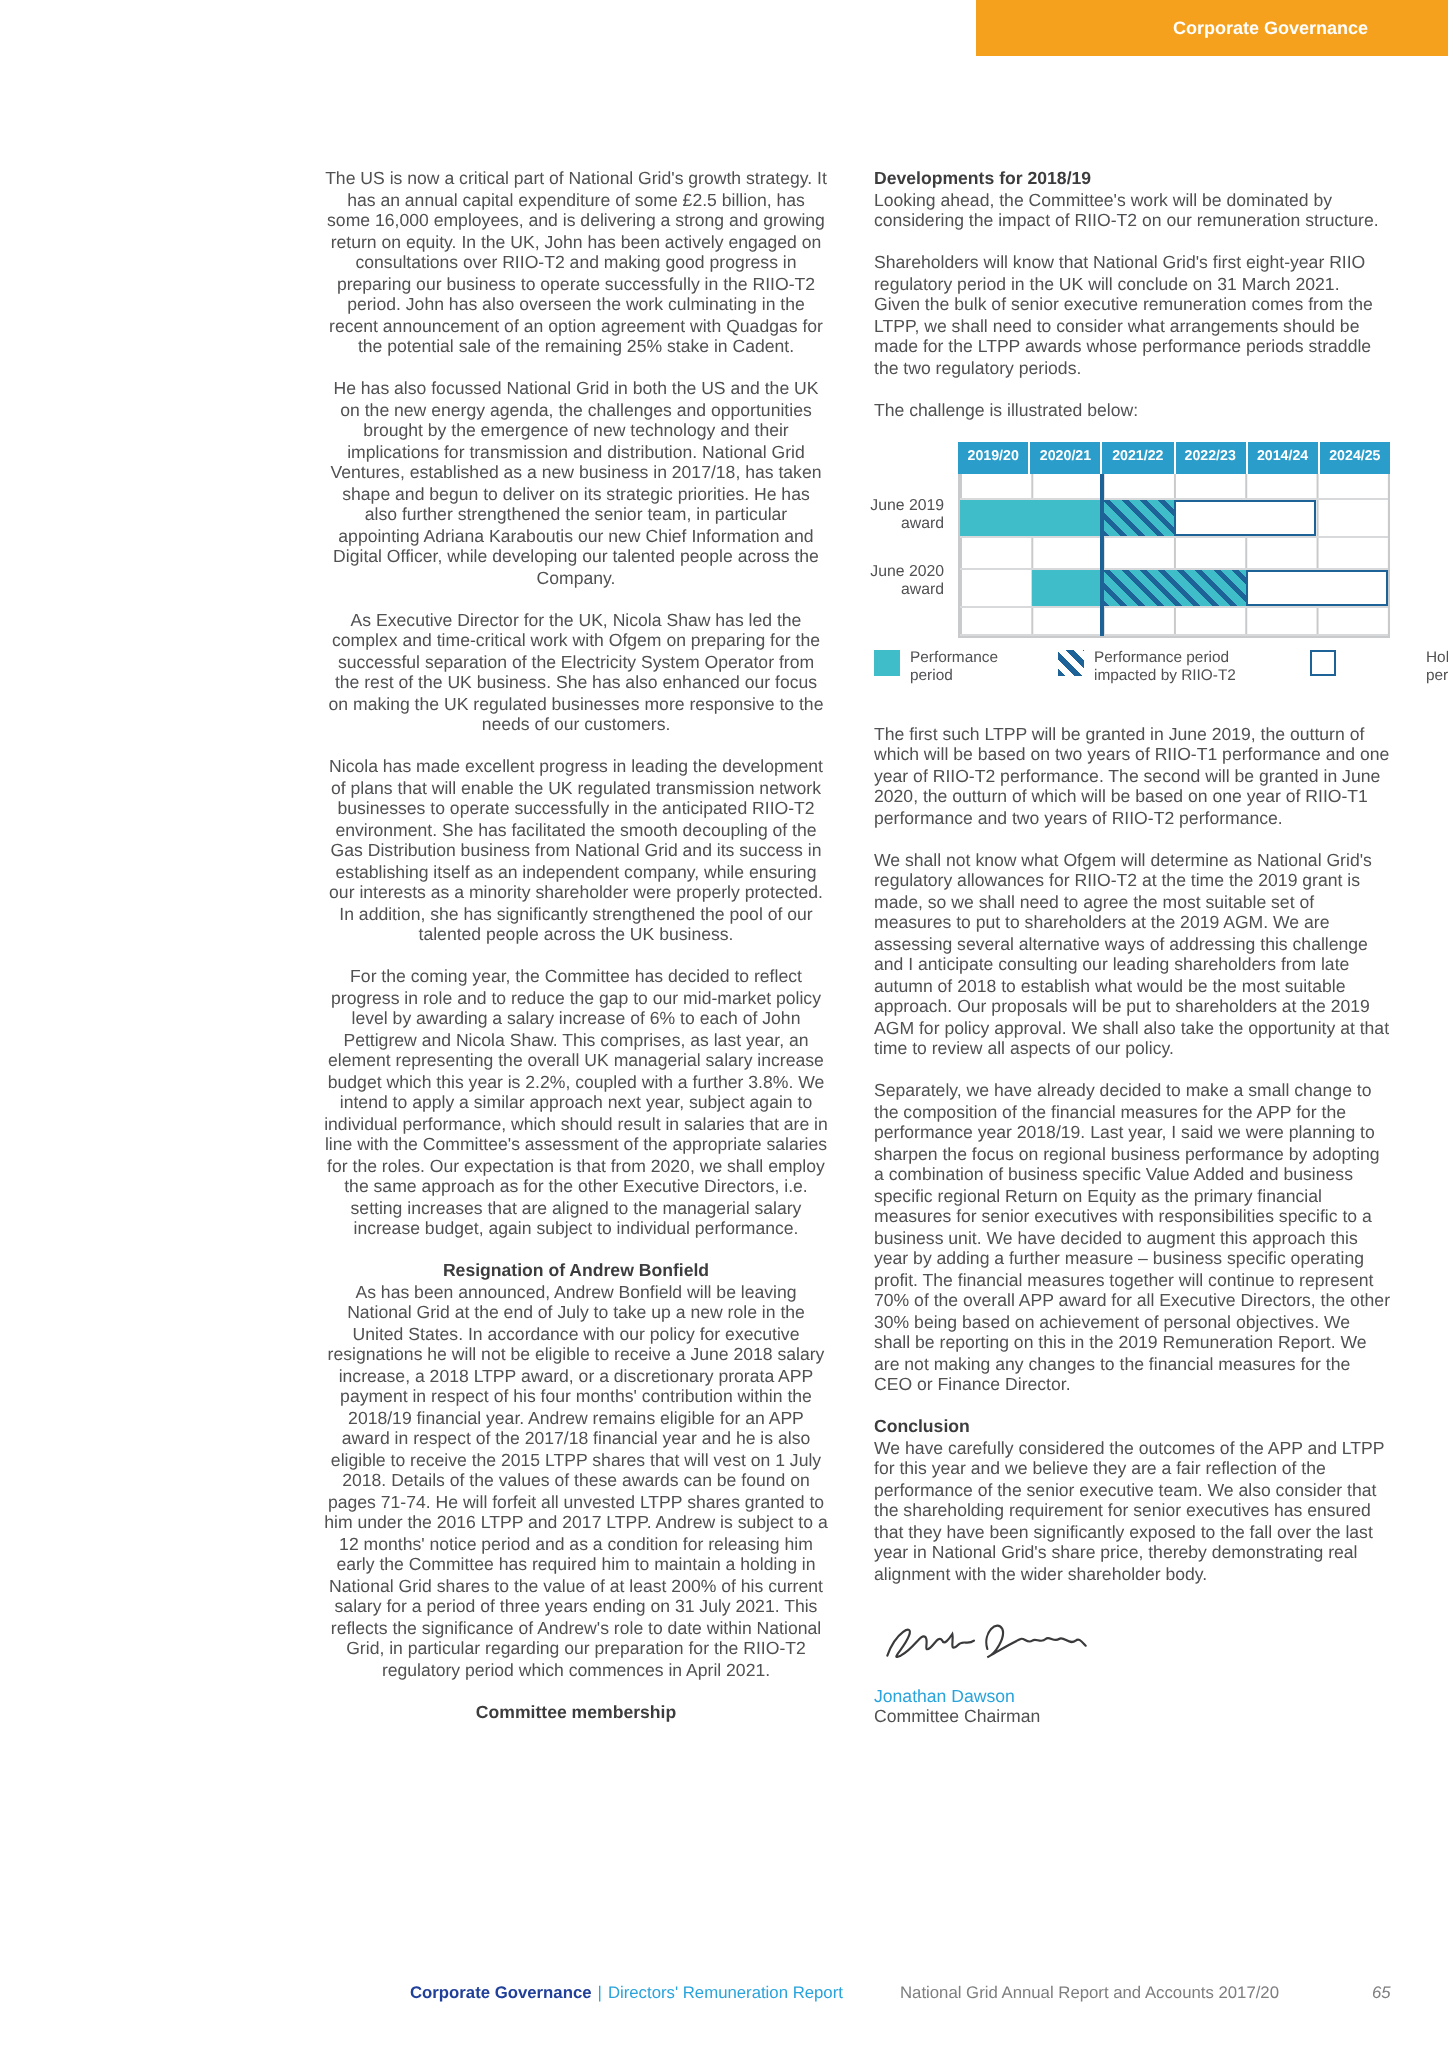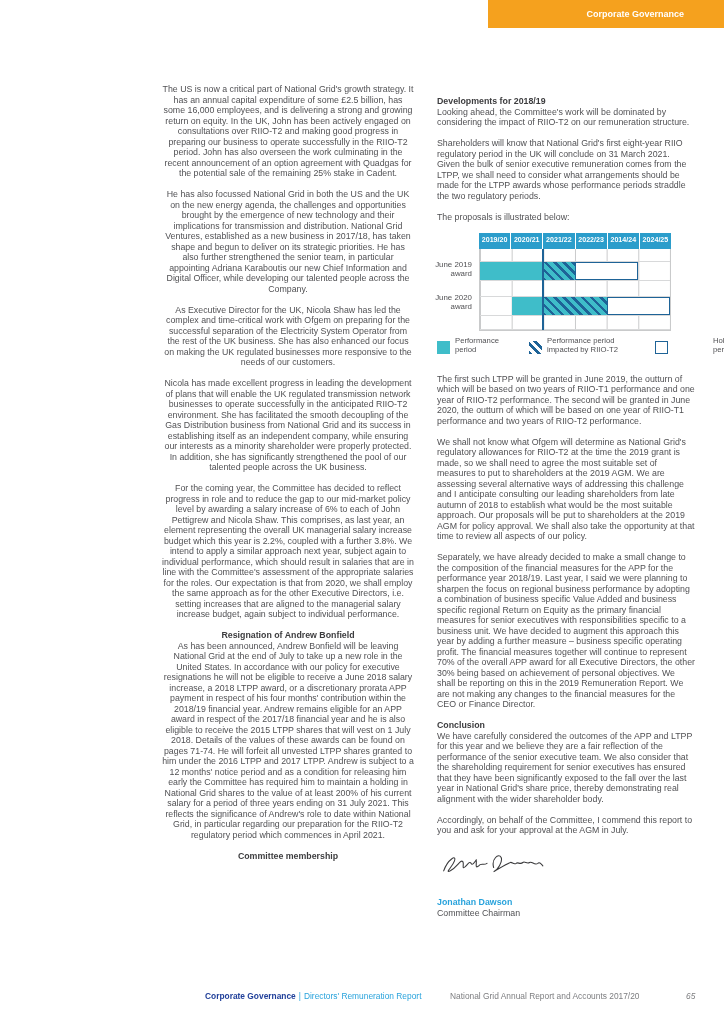--- a/index.html
+++ b/index.html
@@ -9,58 +9,58 @@
   
   .tab{position:absolute;left:488px;top:0;width:236px;height:28px;background:#F5A11E;
        display:flex;align-items:center;justify-content:flex-end;padding-right:40px;box-sizing:border-box;}
   .tab span{color:#ffffff;font-size:9px;font-weight:bold;}
 
   
   .col{position:absolute;font-size:8.8px;line-height:10.5px;}
   .col p{margin:0 0 10.5px;}
   .col h3{margin:0;font-size:8.8px;line-height:10.5px;font-weight:bold;color:#3D3D3F;}
   .col-left{left:162px;top:84px;width:252px;text-align:center;}
-  .col-right{left:437px;top:96px;width:258px;}
+  .col-right{left:437px;top:84px;width:258px;}
 
   
   .chart{position:relative;height:95px;margin:2px 0 0;}
   .ct-labels{position:absolute;left:0;top:0;width:38px;height:95px;}
   .ct-rowlabel{position:absolute;right:3px;width:38px;text-align:right;
                font-size:7.9px;line-height:9.3px;color:#515154;}
-  .ct-table{position:absolute;left:42px;top:0;width:192px;}
+  .ct-table{position:absolute;left:42px;top:0;width:216px;}
   .ct-header{display:flex;height:16px;gap:1px;}
   .ct-hcell{flex:1;background:#2B9DCB;color:#ffffff;font-size:7.1px;font-weight:bold;
             display:flex;align-items:center;justify-content:center;}
   .ct-body{position:relative;border:1px solid #C9CACB;border-top:none;box-sizing:border-box;
            background-image:linear-gradient(to right,#C9CACB 1px,transparent 1px);
            background-size:16.6667% 100%;}
   .ct-strip{position:relative;border-bottom:1px solid #D8D9DA;}
   .ct-strip:last-child{border-bottom:none;}
   .seg{position:absolute;top:0;bottom:0;}
   .seg-perf{background:#3FBDC9;}
   .seg-hatch{background-color:#3FBDC9;
              background-image:repeating-linear-gradient(45deg,#1E6397 0,#1E6397 2.5px,transparent 2.5px,transparent 6.5px);}
   .seg-hold{background:#ffffff;border:1.5px solid #1E6397;box-sizing:border-box;}
   .ct-divider{position:absolute;top:0;bottom:0;width:2px;margin-left:-1px;background:#1E6397;}
 
   .legend{display:flex;gap:16px;margin:8px 0 20px;}
-  .legend-item{display:flex;gap:5px;align-items:flex-end;}
+  .legend-item{display:flex;gap:5px;align-items:flex-start;}
   .swatch{width:13px;height:13px;flex:none;margin-top:1px;}
   .swatch-performance{background:#3FBDC9;}
   .swatch-impacted{background:#ffffff;
       background-image:repeating-linear-gradient(45deg,#1E6397 0,#1E6397 2.5px,transparent 2.5px,transparent 6px);}
   .swatch-holding{background:#ffffff;border:1.5px solid #1E6397;box-sizing:border-box;}
   .legend-label{font-size:7.7px;line-height:9.2px;color:#515154;}
   .legend-item:nth-child(1) .legend-label{width:58px;}
   .legend-item:nth-child(2) .legend-label{width:92px;}
   .legend-item:nth-child(3) .legend-label{width:40px;margin-left:40px;}
 
   
   .signature{display:block;width:125px;height:38px;margin:6px 0 2px;}
-  .sig-name{color:#29A3DC;font-weight:bold;font-size:8.8px;line-height:10.5px;margin-top:13px;}
+  .sig-name{color:#29A3DC;font-weight:normal;font-size:8.8px;line-height:10.5px;margin-top:2px;}
   .sig-title{font-size:8.8px;line-height:10.5px;color:#515154;}
 
   
   .footer{position:absolute;left:0;top:991px;width:724px;font-size:8.4px;}
   .f-left{position:absolute;left:205px;top:0;white-space:nowrap;}
   .f-left b{color:#21409A;}
   .f-sep{color:#29A3DC;margin:0 3px;}
   .f-sub{color:#29A3DC;}
   .f-mid{position:absolute;left:450px;top:0;color:#7D7E80;white-space:nowrap;}
   .f-page{position:absolute;left:686px;top:0;color:#7D7E80;font-style:italic;}
@@ -82,21 +82,21 @@
     <p>For the coming year, the Committee has decided to reflect progress in role and to reduce the gap to our mid-market policy level by awarding a salary increase of 6% to each of John Pettigrew and Nicola Shaw. This comprises, as last year, an element representing the overall UK managerial salary increase budget which this year is 2.2%, coupled with a further 3.8%. We intend to apply a similar approach next year, subject again to individual performance, which should result in salaries that are in line with the Committee's assessment of the appropriate salaries for the roles. Our expectation is that from 2020, we shall employ the same approach as for the other Executive Directors, i.e. setting increases that are aligned to the managerial salary increase budget, again subject to individual performance.</p>
     <h3>Resignation of Andrew Bonfield</h3>
     <p>As has been announced, Andrew Bonfield will be leaving National Grid at the end of July to take up a new role in the United States. In accordance with our policy for executive resignations he will not be eligible to receive a June 2018 salary increase, a 2018 LTPP award, or a discretionary prorata APP payment in respect of his four months' contribution within the 2018/19 financial year. Andrew remains eligible for an APP award in respect of the 2017/18 financial year and he is also eligible to receive the 2015 LTPP shares that will vest on 1 July 2018. Details of the values of these awards can be found on pages 71-74. He will forfeit all unvested LTPP shares granted to him under the 2016 LTPP and 2017 LTPP. Andrew is subject to a 12 months' notice period and as a condition for releasing him early the Committee has required him to maintain a holding in National Grid shares to the value of at least 200% of his current salary for a period of three years ending on 31 July 2021. This reflects the significance of Andrew's role to date within National Grid, in particular regarding our preparation for the RIIO-T2 regulatory period which commences in April 2021.</p>
     <h3>Committee membership</h3>
   </div>
 
   <div class="col col-right">
     <h3>Developments for 2018/19</h3>
     <p>Looking ahead, the Committee's work will be dominated by considering the impact of RIIO-T2 on our remuneration structure.</p>
     <p>Shareholders will know that National Grid's first eight-year RIIO regulatory period in the UK will conclude on 31 March 2021. Given the bulk of senior executive remuneration comes from the LTPP, we shall need to consider what arrangements should be made for the LTPP awards whose performance periods straddle the two regulatory periods.</p>
-    <p class="chart-intro">The proposals is illustrated below:</p>
+    <p class="chart-intro">The challenge is illustrated below:</p>
 
     <div class="chart">
       <div class="ct-labels" id="chart-row-labels">
           <div class="ct-rowlabel" style="top: 27px;">June 2019 award</div>
           <div class="ct-rowlabel" style="top: 60px;">June 2020 award</div>
         </div>
       <div class="ct-table">
         <div class="ct-header" id="chart-header">
             <div class="ct-hcell">2019/20</div>
             <div class="ct-hcell">2020/21</div>
@@ -136,21 +136,20 @@
           <span class="swatch swatch-holding"></span>
           <span class="legend-label">Holding period</span>
         </div>
       </div>
 
     <p>The first such LTPP will be granted in June 2019, the outturn of which will be based on two years of RIIO-T1 performance and one year of RIIO-T2 performance. The second will be granted in June 2020, the outturn of which will be based on one year of RIIO-T1 performance and two years of RIIO-T2 performance.</p>
     <p>We shall not know what Ofgem will determine as National Grid's regulatory allowances for RIIO-T2 at the time the 2019 grant is made, so we shall need to agree the most suitable set of measures to put to shareholders at the 2019 AGM. We are assessing several alternative ways of addressing this challenge and I anticipate consulting our leading shareholders from late autumn of 2018 to establish what would be the most suitable approach. Our proposals will be put to shareholders at the 2019 AGM for policy approval. We shall also take the opportunity at that time to review all aspects of our policy.</p>
     <p>Separately, we have already decided to make a small change to the composition of the financial measures for the APP for the performance year 2018/19. Last year, I said we were planning to sharpen the focus on regional business performance by adopting a combination of business specific Value Added and business specific regional Return on Equity as the primary financial measures for senior executives with responsibilities specific to a business unit. We have decided to augment this approach this year by adding a further measure – business specific operating profit. The financial measures together will continue to represent 70% of the overall APP award for all Executive Directors, the other 30% being based on achievement of personal objectives. We shall be reporting on this in the 2019 Remuneration Report. We are not making any changes to the financial measures for the CEO or Finance Director.</p>
     <h3>Conclusion</h3>
     <p>We have carefully considered the outcomes of the APP and LTPP for this year and we believe they are a fair reflection of the performance of the senior executive team. We also consider that the shareholding requirement for senior executives has ensured that they have been significantly exposed to the fall over the last year in National Grid's share price, thereby demonstrating real alignment with the wider shareholder body.</p>
-    <p>Accordingly, on behalf of the Committee, I commend this report to you and ask for your approval at the AGM in July.</p>
 
     <svg class="signature" viewBox="0 0 150 40">
       <path d="M8 27 C13 13, 24 7, 21 15 C18 23, 9 30, 16 27 C25 22, 28 13, 31 16 C33 19, 29 26, 34 22 C37 19, 39 15, 41 18 C42 21, 45 17, 47 14 C48 18, 45 25, 50 21 C53 17, 56 21, 60 18" fill="none" stroke="#3A3A3C" stroke-width="1.3" stroke-linecap="round"></path>
       <path d="M68 23 C65 13, 74 5, 77 11 C79 16, 73 26, 68 28 C75 24, 83 19, 88 17 C90 16, 92 20, 95 18 C97 16, 100 20, 103 17 C105 15, 108 19, 111 17 C114 15, 117 21, 121 18 C123 16, 125 19, 127 21" fill="none" stroke="#3A3A3C" stroke-width="1.3" stroke-linecap="round"></path>
     </svg>
     <div class="sig-name">Jonathan Dawson</div>
     <div class="sig-title">Committee Chairman</div>
   </div>
 
   <div class="footer">

